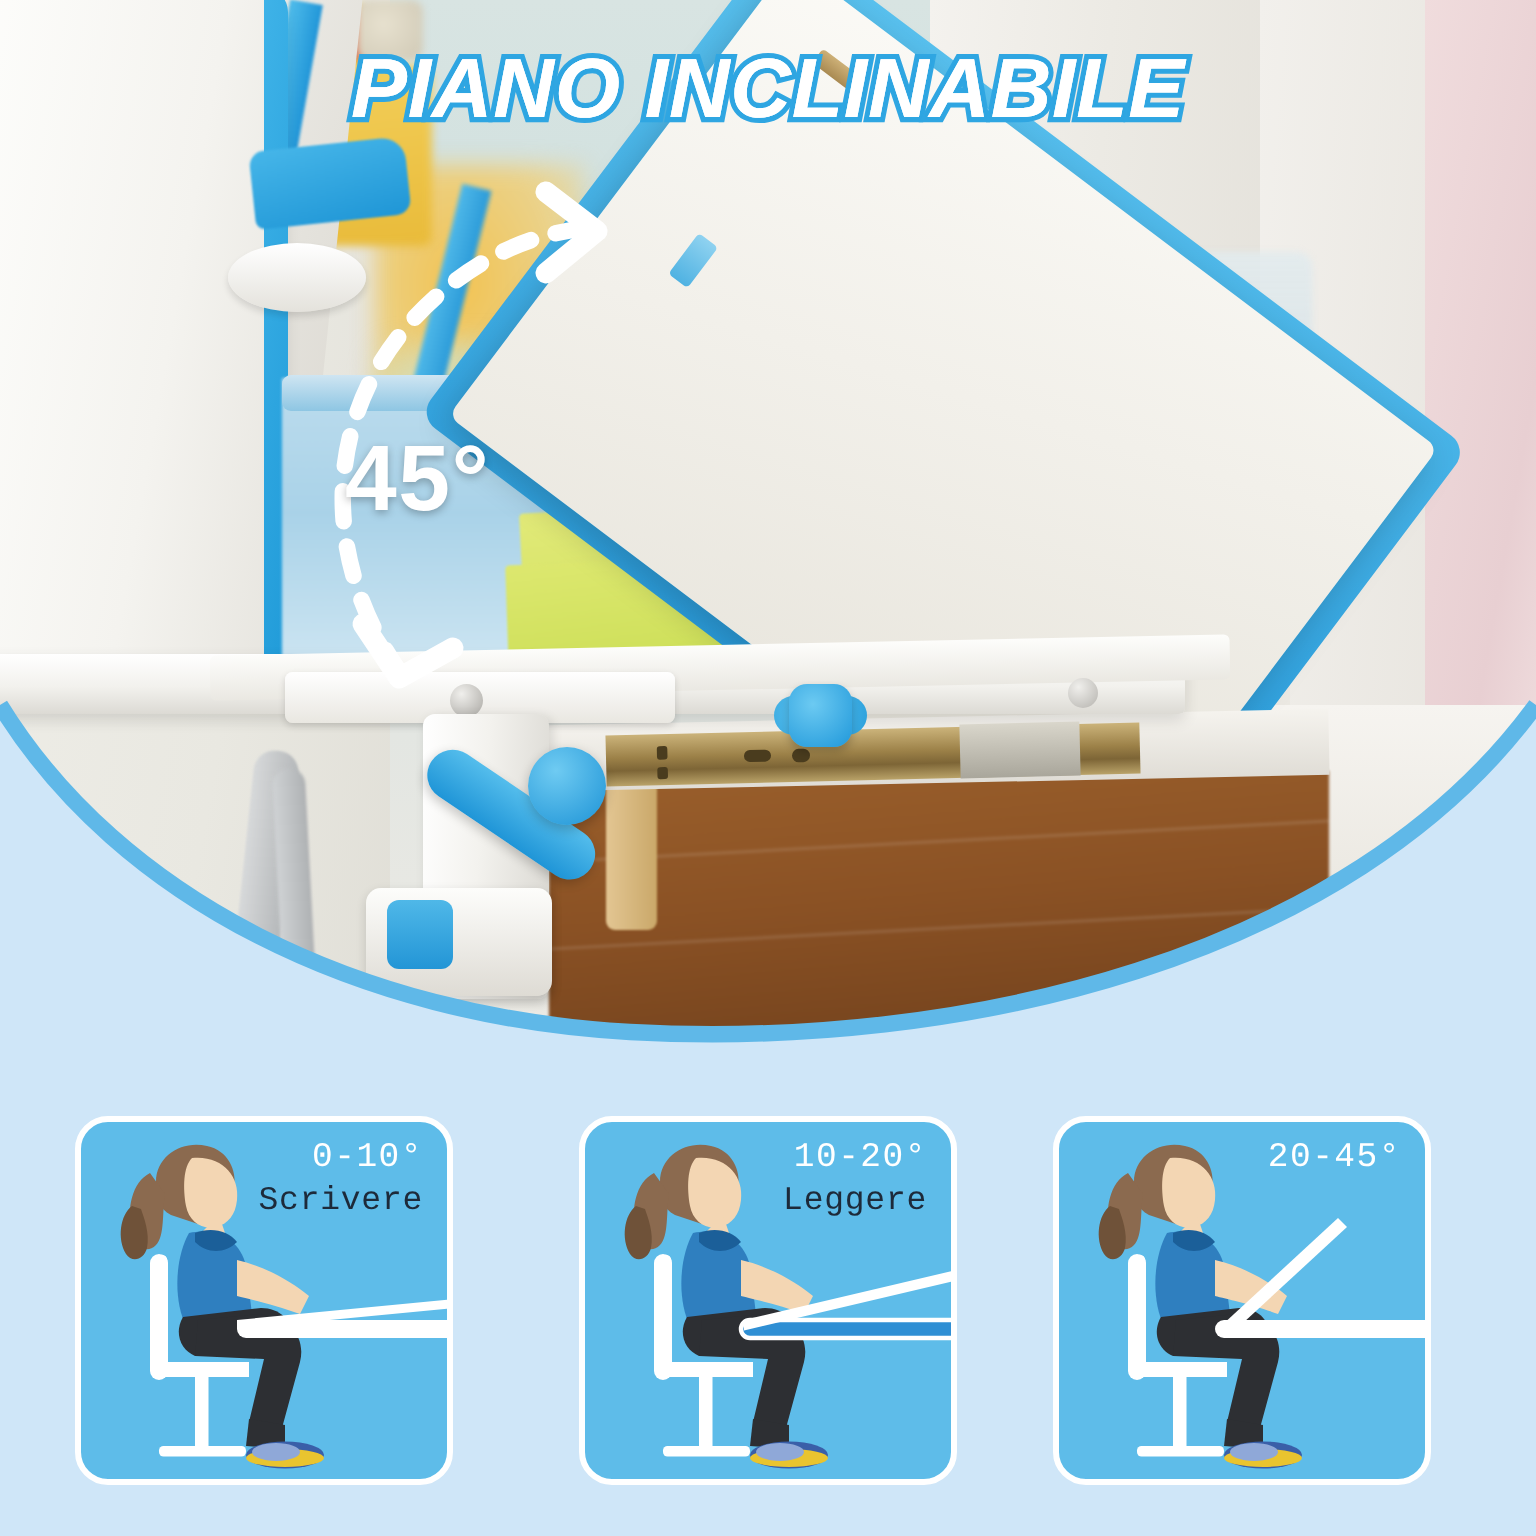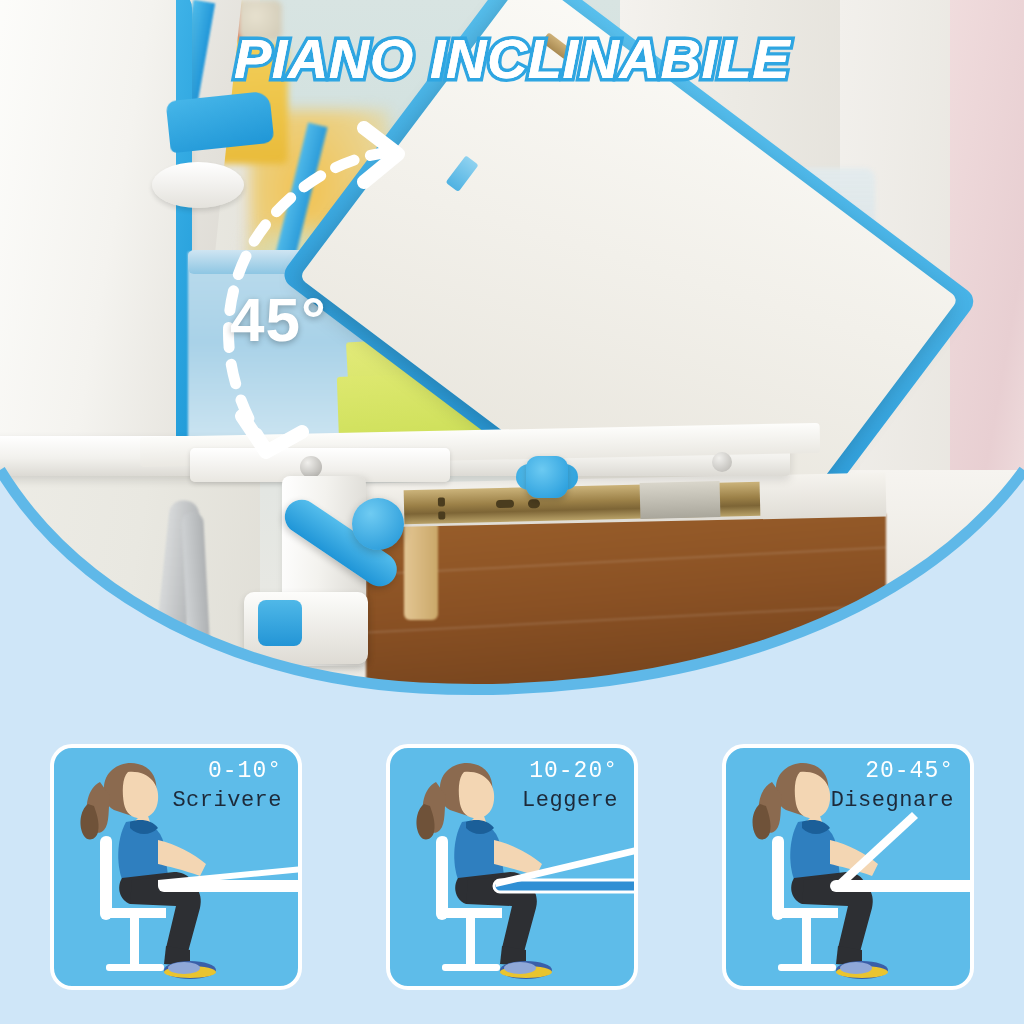--- a/index.html
+++ b/index.html
@@ -203,21 +203,21 @@
     -webkit-text-stroke:7px #2fa6e2;paint-order:stroke fill;
     text-shadow:0 0 2px rgba(47,166,226,.9);}
   .headline-top{position:absolute;left:0;top:26px;width:1024px;text-align:center;
     font-size:56px;font-weight:bold;font-style:italic;letter-spacing:.5px;
     color:#ffffff;font-family:"Liberation Sans",sans-serif;white-space:nowrap;}
 
   
   .panels{position:absolute;left:0;top:744px;width:984px;height:250px;}
   .panel{position:absolute;top:0;width:252px;height:246px;border-radius:22px;
     background:#5ebce9;border:4px solid #ffffff;box-sizing:border-box;overflow:hidden;}
-  .p1{left:50px;} .p2{left:386px;padding-left:24px;} .p3{left:722px;text-align:center;}
+  .p1{left:50px;} .p2{left:386px;padding-left:24px;} .p3{left:702px;text-align:center;}
   .p-deg{position:absolute;right:16px;top:10px;color:#ffffff;font-size:23px;
     letter-spacing:1px;font-family:"Liberation Mono",monospace;}
   .p-label{position:absolute;right:16px;top:40px;color:#1d2a3a;font-size:22px;
     letter-spacing:.5px;font-family:"Liberation Mono",monospace;}
   .fig{position:absolute;left:0;top:0;width:252px;height:246px;}
 </style>
 </head>
 <body>
 
 <div id="stage">
@@ -430,17 +430,16 @@
           <ellipse cx="136" cy="222" rx="26" ry="9" fill="#3a5fa8"></ellipse>
           <ellipse cx="136" cy="224" rx="26" ry="6" fill="#e9c42f"></ellipse>
           <ellipse cx="130" cy="220" rx="16" ry="6" fill="#8fa8d8"></ellipse>
           <g>
             <rect x="104" y="132" width="148" height="12" rx="6" fill="#ffffff"></rect>
             <path d="M108,136 L186,64 L192,70 L114,142 Z" fill="#ffffff"></path>
           </g>
         </g>
       </svg>
       <div class="p-deg">20-45°</div>
-      <div class="p-label">Disegnare</div>
     </div>
 
   </div>
 </div>
 
 </body></html>

